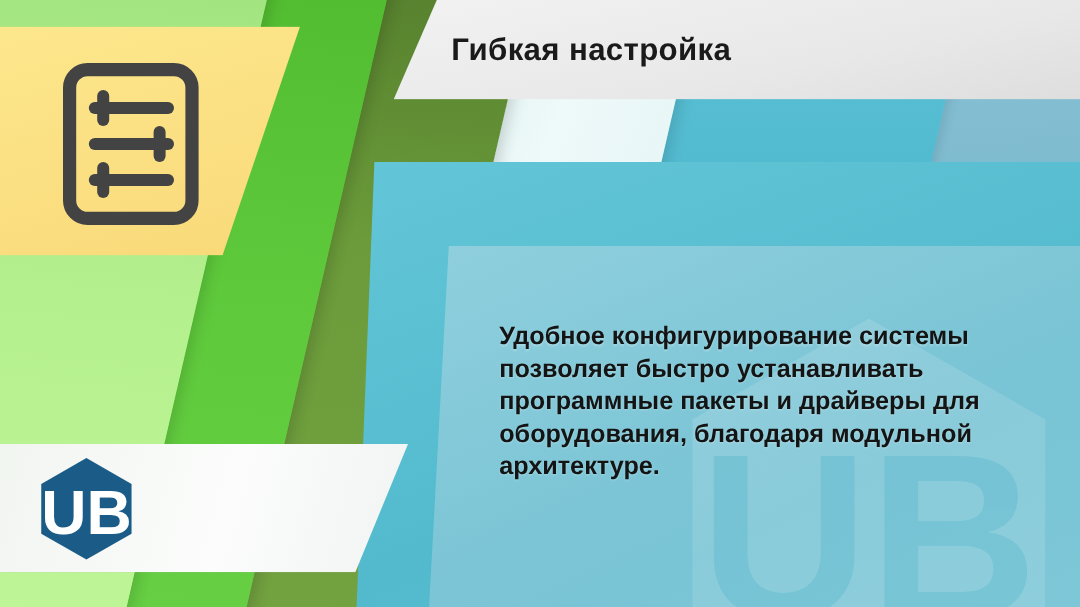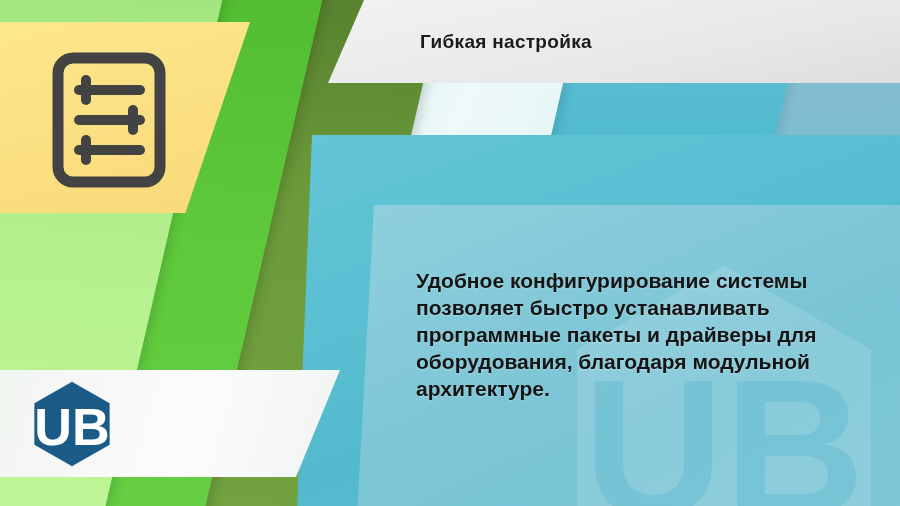--- a/index.html
+++ b/index.html
@@ -119,22 +119,22 @@
     top: 0;
     width: 600px;
     height: 83px;
     background: linear-gradient(168deg, #f2f2f2 0%, #e8e8e8 60%, #ddddde 100%);
     clip-path: polygon(36px 0, 100% 0, 100% 100%, 0 100%);
     box-shadow: 0 3px 9px rgba(0,0,0,0.22);
     display: flex;
     align-items: center;
   }
   .title-text {
-    margin-left: 92px;
-    font-size: 19px;
+    margin-left: 48px;
+    font-size: 26px;
     font-weight: bold;
     color: #1a1a1a;
     letter-spacing: 0.3px;
     white-space: nowrap;
   }
 
   
   .yellow-panel {
     position: absolute;
     left: -90px;

